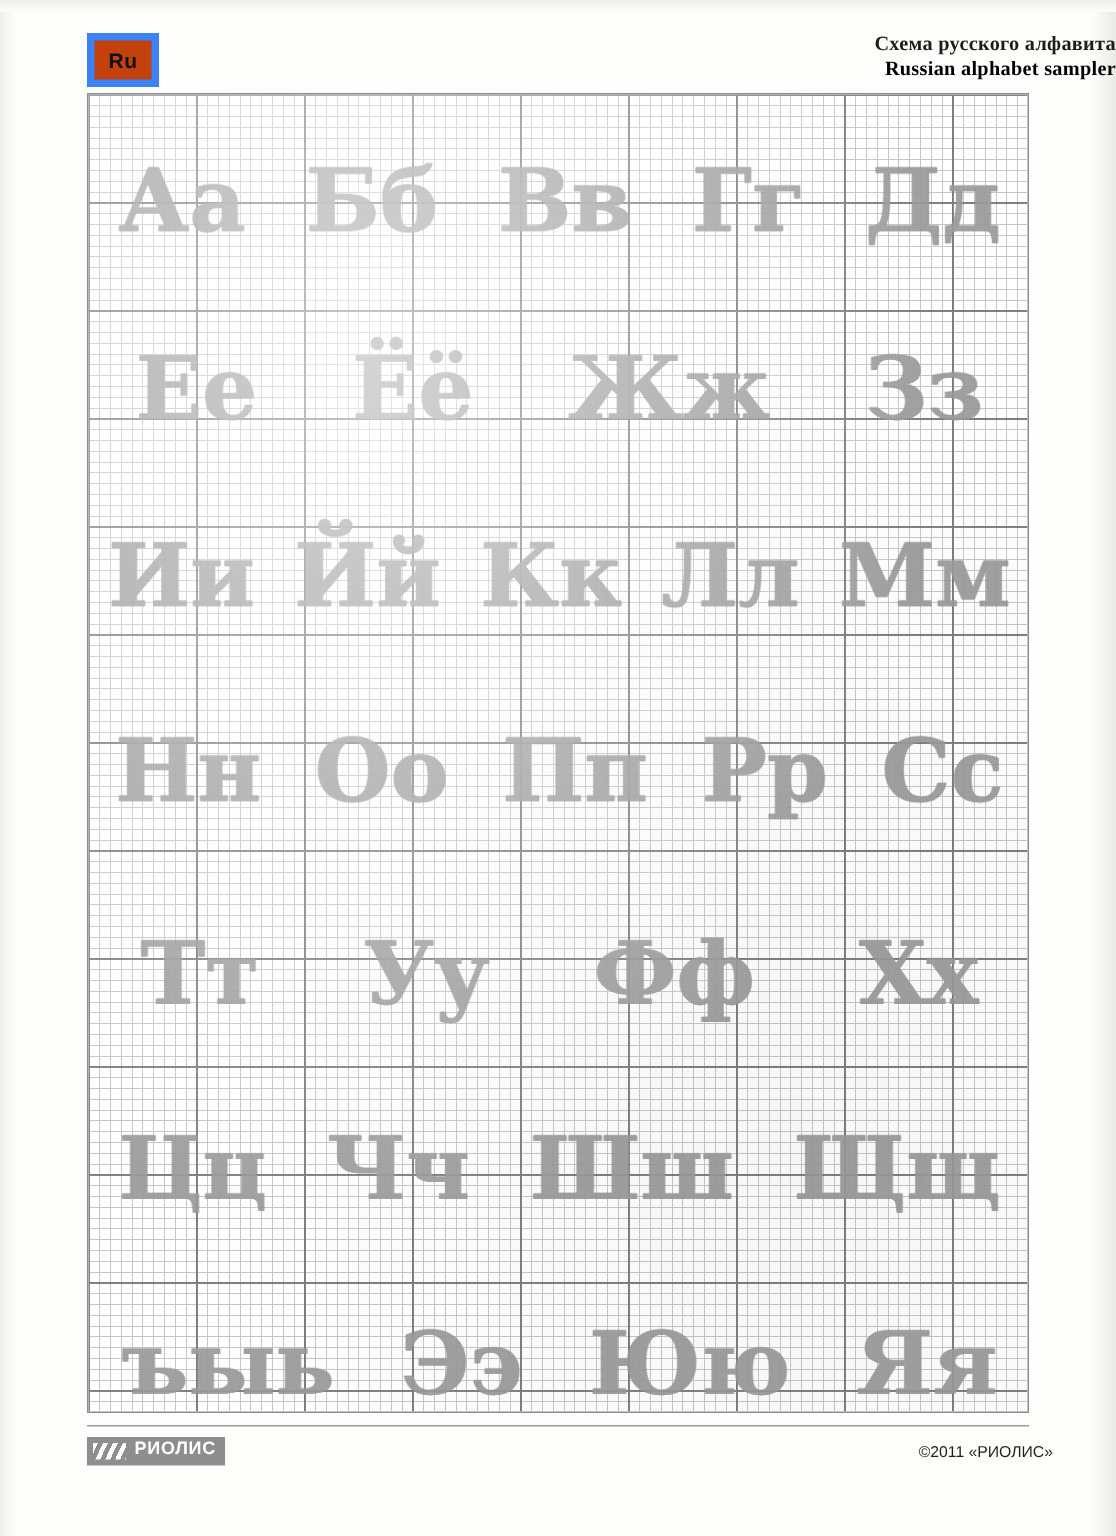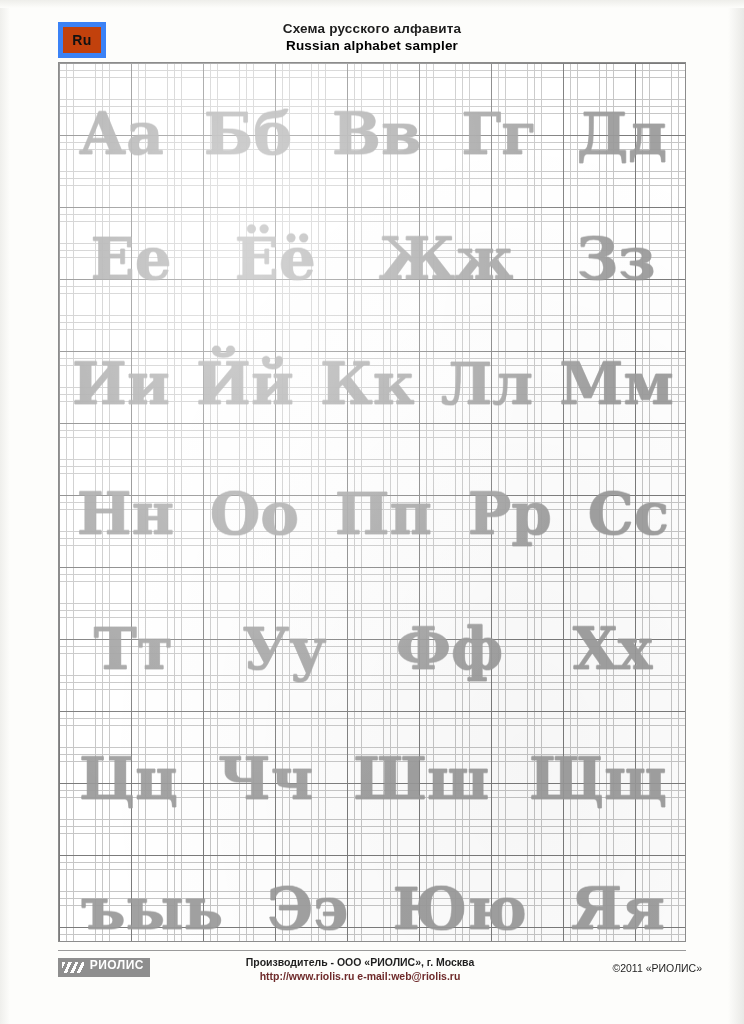--- a/index.html
+++ b/index.html
@@ -56,21 +56,22 @@
     font-size: 14px;
     font-weight: bold;
     letter-spacing: 0.3px;
     background: #c2410c;
   }
   .titles {
     position: absolute;
     left: 0;
     top: 20px;
     width: 744px;
-    text-align: center;
+    text-align: right;
+    font-family: Liberation Serif, serif;
   }
   .title-ru {
     font-size: 13.5px;
     font-weight: bold;
     letter-spacing: 0.2px;
     line-height: 17px;
     color: #1d1d1d;
   }
   .title-en {
     font-size: 13.5px;
@@ -277,20 +278,16 @@
     <div class="grid-shade"></div>
   </div>
 
   <div class="footer-rule"></div>
 
   <div class="logo">
     <div class="logo-stripes"></div>
     <div class="logo-text">РИОЛИС</div>
   </div>
 
-  <div class="footer-center">
-    <div class="f-line1">Производитель - ООО «РИОЛИС», г. Москва</div>
-    <div class="f-line2">http://www.riolis.ru    e-mail:web@riolis.ru</div>
-  </div>
 
   <div class="footer-right">©2011 «РИОЛИС»</div>
 
 </div>
 
 </body></html>

